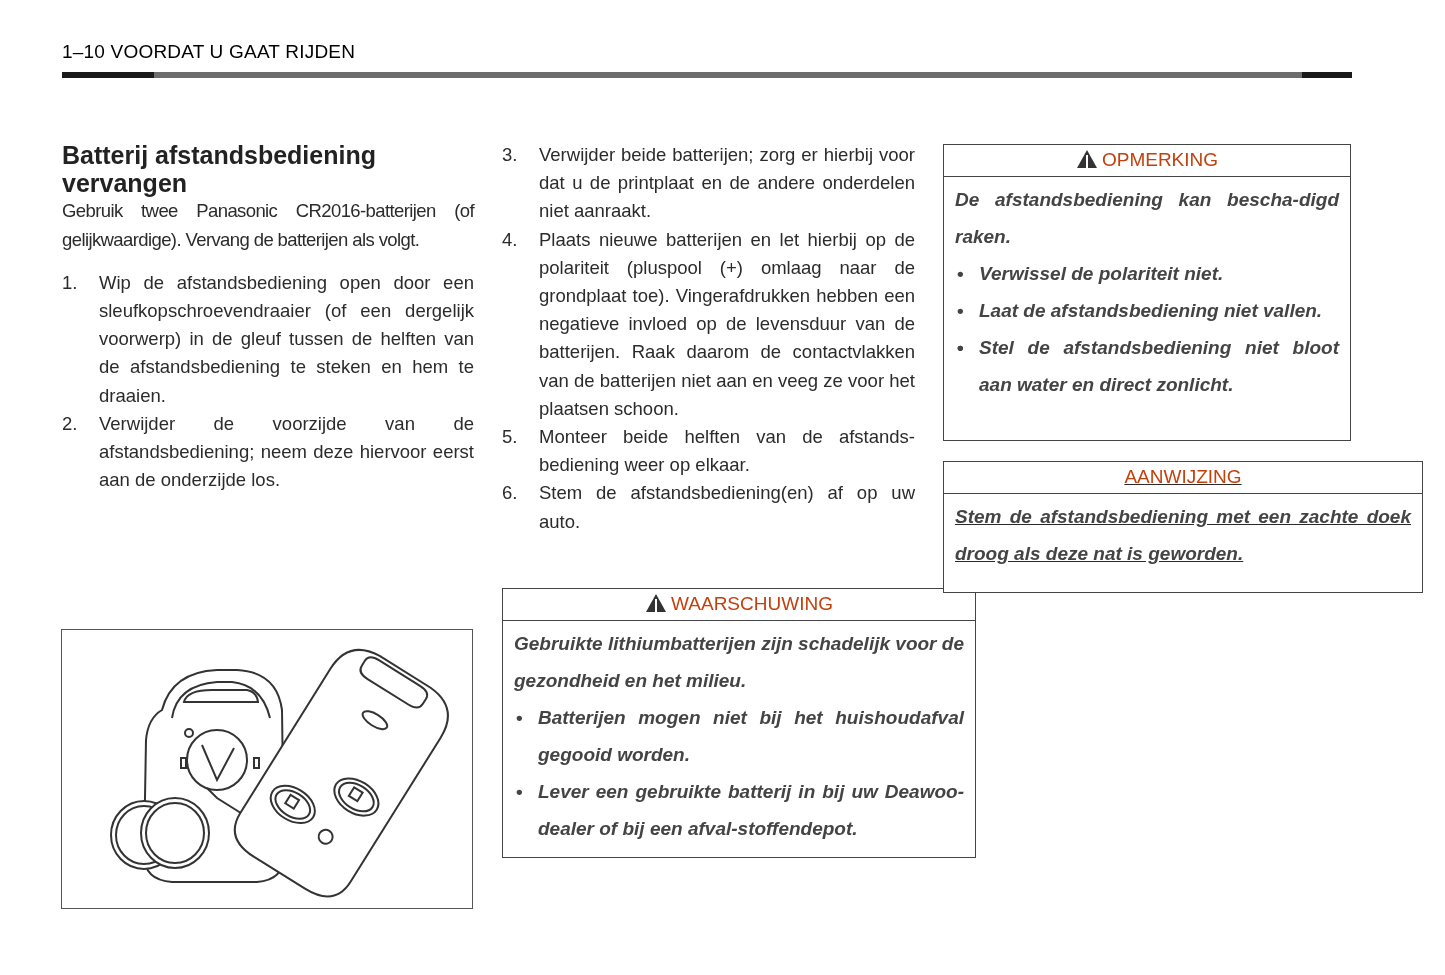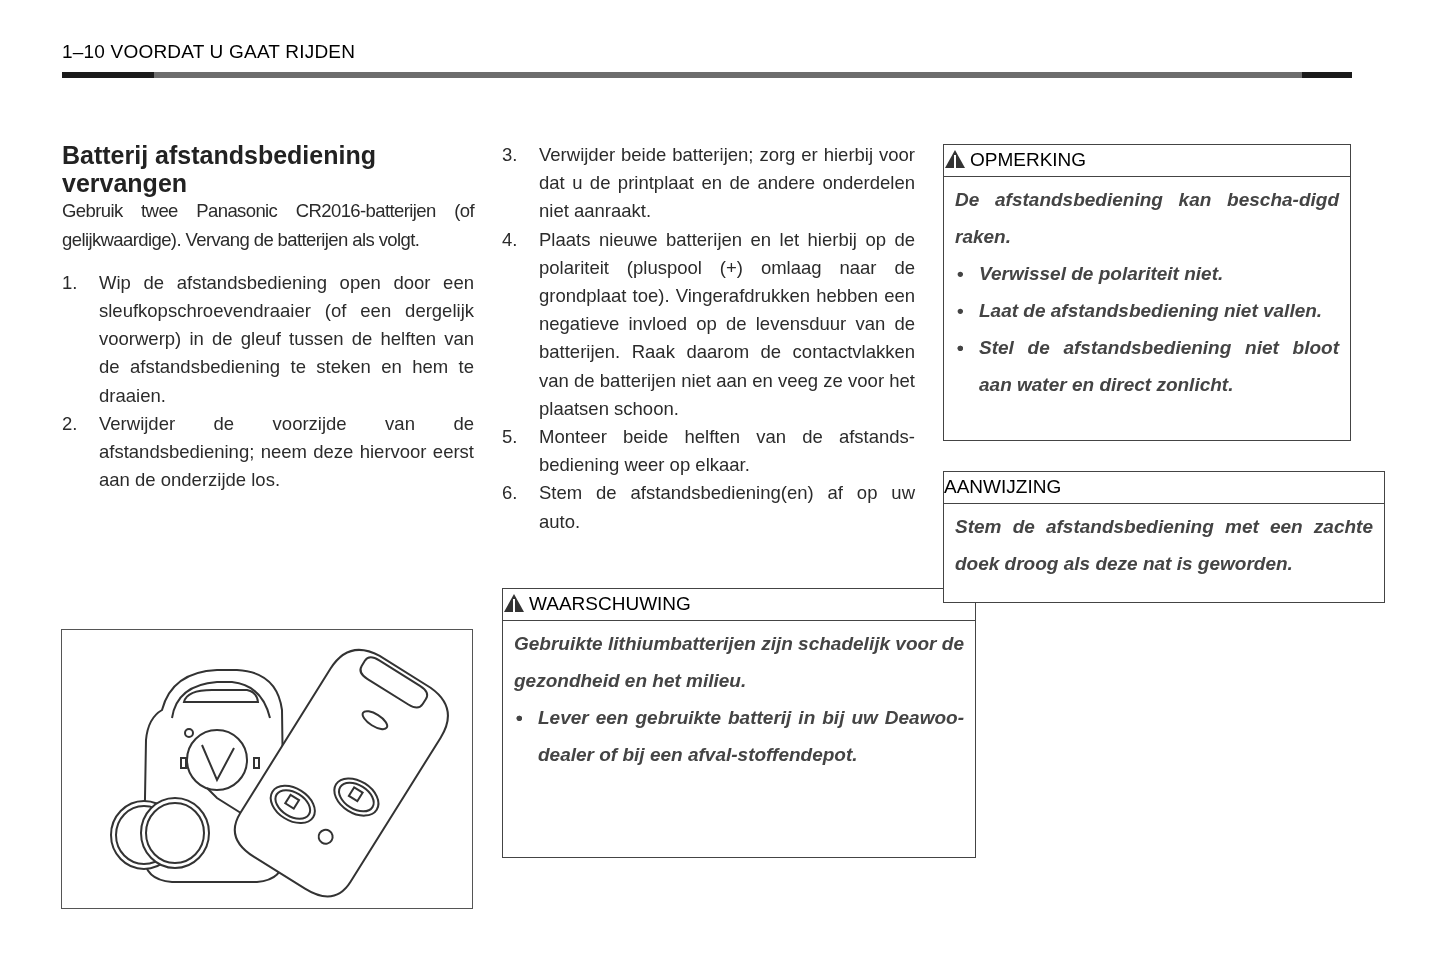--- a/index.html
+++ b/index.html
@@ -32,36 +32,36 @@
 
     .figure {
       position: absolute; left: 61px; top: 629px; width: 412px; height: 280px;
       border: 1.5px solid #555; box-sizing: border-box; background: #fff;
     }
 
     .box {
       position: absolute; border: 1.5px solid #444; box-sizing: border-box; background: #fff;
     }
     .box-head {
-      border-bottom: 1.5px solid #444; text-align: left;
-      font-size: 19px; line-height: 30px; height: 31px; color: #000000;
+      border-bottom: 1.5px solid #444; text-align: center;
+      font-size: 19px; line-height: 30px; height: 31px; color: #c2410c;
     }
     .box-head .warn { display: inline-block; vertical-align: -3px; margin-right: 4px; }
     .box-body {
       padding: 4px 11px 6px 11px; font-style: italic; font-weight: bold;
       font-size: 19px; line-height: 37px; color: #444;
     }
     .box-body p { text-align: justify; }
     .bullets { list-style: none; margin: 0; padding: 0; }
     .bullets li { position: relative; padding-left: 24px; text-align: justify; }
     .bullets li .dot { position: absolute; left: 2px; top: 0; font-style: normal; }
 
     .warning-box { left: 502px; top: 588px; width: 474px; height: 270px; }
     .note-box { left: 943px; top: 144px; width: 408px; height: 297px; }
-    .hint-box { left: 943px; top: 471px; width: 442px; height: 132px; }
+    .hint-box { left: 943px; top: 461px; width: 480px; height: 132px; text-decoration: underline; }
   </style>
 </head>
 <body>
 
 <div class="header-title">1–10  VOORDAT U GAAT RIJDEN</div>
 <div class="header-rule">
   <div class="dark-left"></div>
   <div class="dark-right"></div>
 </div>
 
@@ -144,21 +144,21 @@
     <span class="warn">
       <svg width="22" height="20" viewBox="0 0 22 20">
           <path d="M11 1 L21 19 L1 19 Z" fill="#333"></path>
           <path d="M11 6 L11 19" stroke="#fff" stroke-width="2"></path>
         </svg>
     </span><span>WAARSCHUWING</span>
   </div>
   <div class="box-body">
     <p>Gebruikte lithiumbatterijen zijn schadelijk voor de gezondheid en het milieu.</p>
     <ul class="bullets">
-      <li><span class="dot">•</span></li>
+      <li><span class="dot">•</span><span>Batterijen mogen niet bij het huishoudafval gegooid worden.</span></li>
       <li><span class="dot">•</span><span>Lever een gebruikte batterij in bij uw Deawoo-dealer of bij een afval-stoffendepot.</span></li>
     </ul>
   </div>
 </div>
 
 <div class="box note-box">
   <div class="box-head">
     <span class="warn">
       <svg width="22" height="20" viewBox="0 0 22 20">
           <path d="M11 1 L21 19 L1 19 Z" fill="#333"></path>

